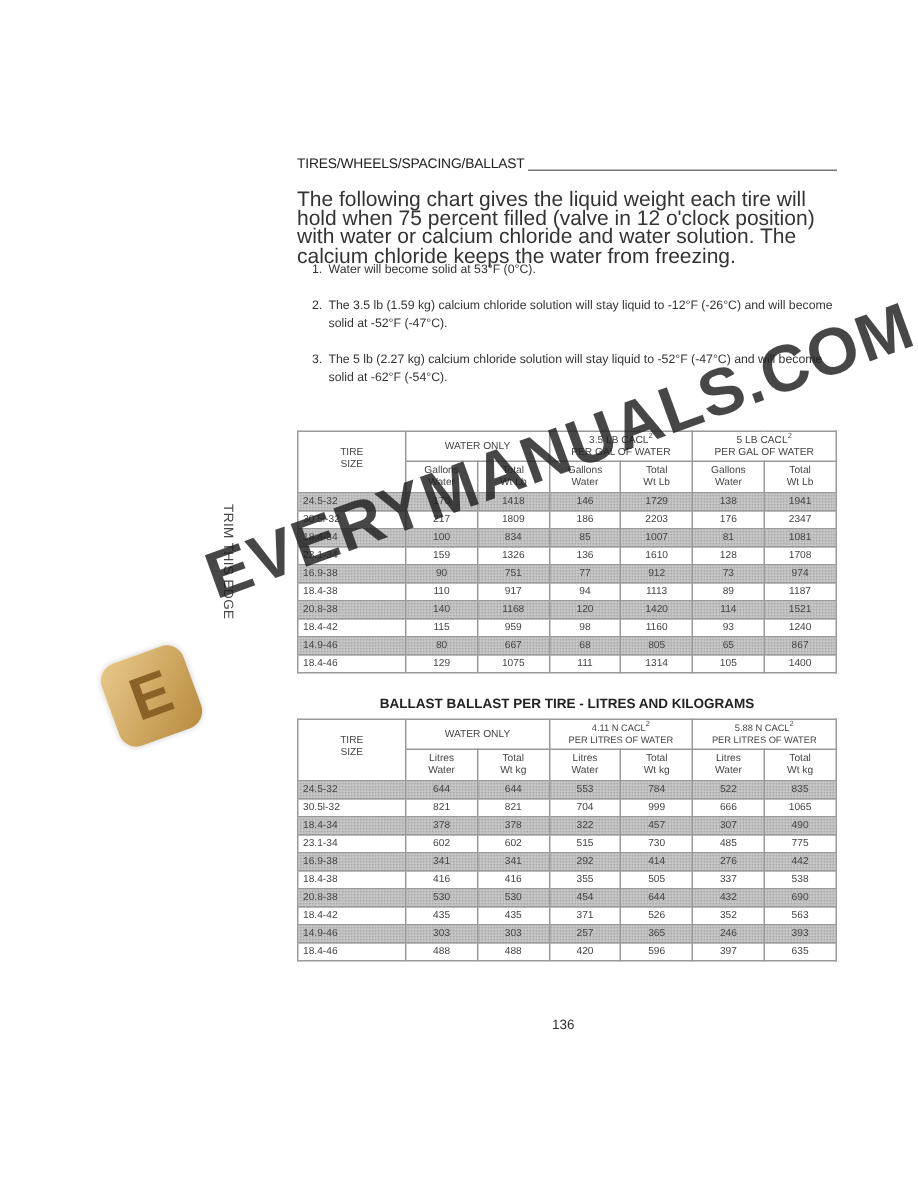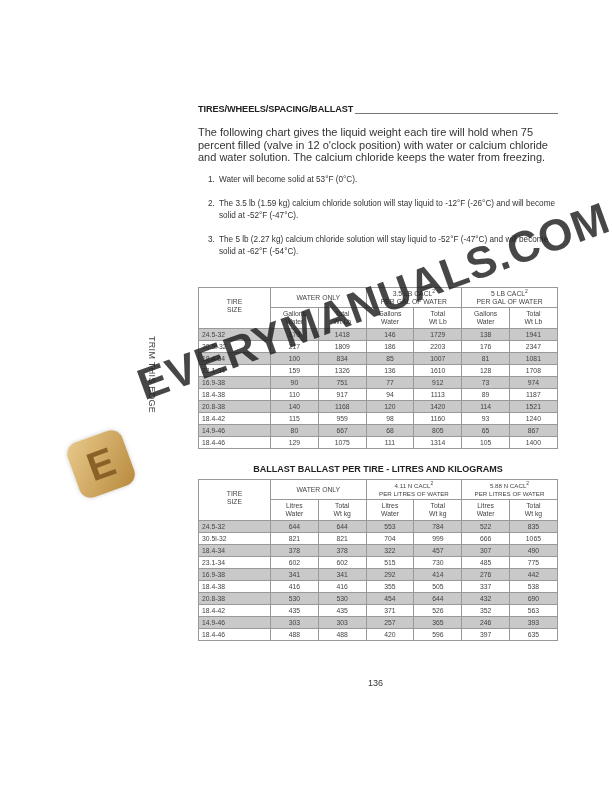--- a/index.html
+++ b/index.html
@@ -1,20 +1,20 @@
 <!DOCTYPE html>
 <html><head>
 <meta charset="utf-8">
 <style>
   html, body { margin:0; padding:0; background:#fff; }
   body { width:612px; height:792px; position:relative; overflow:hidden; font-family:"Liberation Sans", sans-serif; color:#222; }
   .page { position:absolute; left:0; top:0; width:612px; height:792px; }
-  .section-title { position:absolute; left:198px; top:104px; width:360px; font-size:9.2px; font-weight:bold; letter-spacing:-0.1px; display:flex; align-items:flex-end; }
+  .section-title { position:absolute; left:198px; top:104px; width:360px; font-size:9.2px; font-weight:normal; letter-spacing:-0.1px; display:flex; align-items:flex-end; }
   .section-title .rule { flex:1; border-bottom:1px solid #777; margin-left:2px; height:8px; }
-  .intro { position:absolute; left:198px; top:126px; width:360px; font-size:11px; line-height:12.5px; color:#333; }
+  .intro { position:absolute; left:198px; top:126px; width:360px; font-size:14px; line-height:12.5px; color:#333; }
   .notes { position:absolute; left:208px; top:174px; width:350px; font-size:8.2px; line-height:12.5px; color:#333; }
   .note { display:flex; margin-bottom:11px; }
   .note .num { width:11px; flex:none; }
   .table-title { position:absolute; left:198px; width:360px; text-align:center; font-size:9px; font-weight:bold; }
   table.ballast { position:absolute; left:198px; width:359px; border-collapse:collapse; font-size:6.8px; color:#444; table-layout:fixed; }
   table.ballast th, table.ballast td { border:1px solid #999; text-align:center; padding:0; font-weight:normal; }
   table.ballast th { line-height:8px; }
   table.ballast th.grp { height:19px; }
   table.ballast th.sub { height:20px; }
   table.ballast td { height:11px; line-height:11px; }

